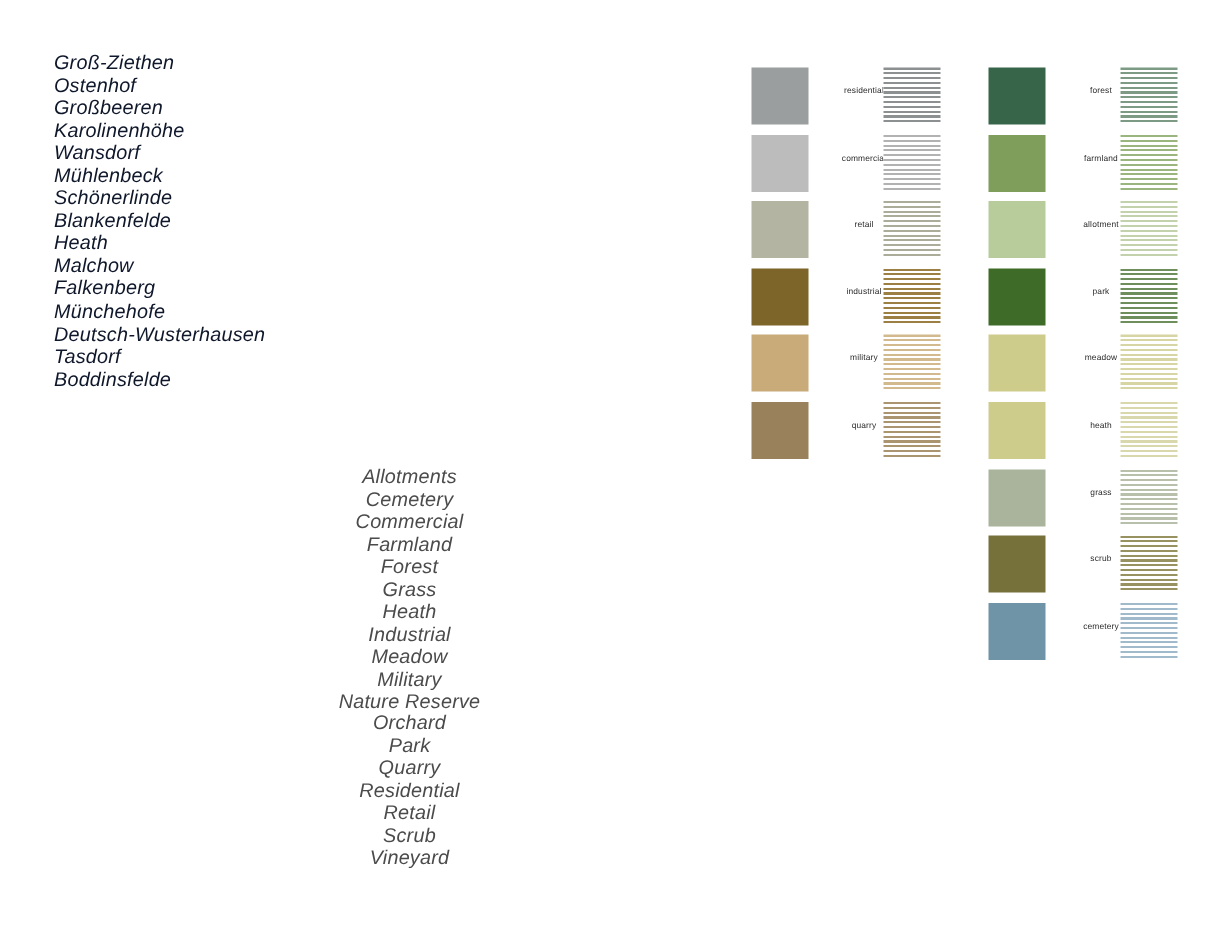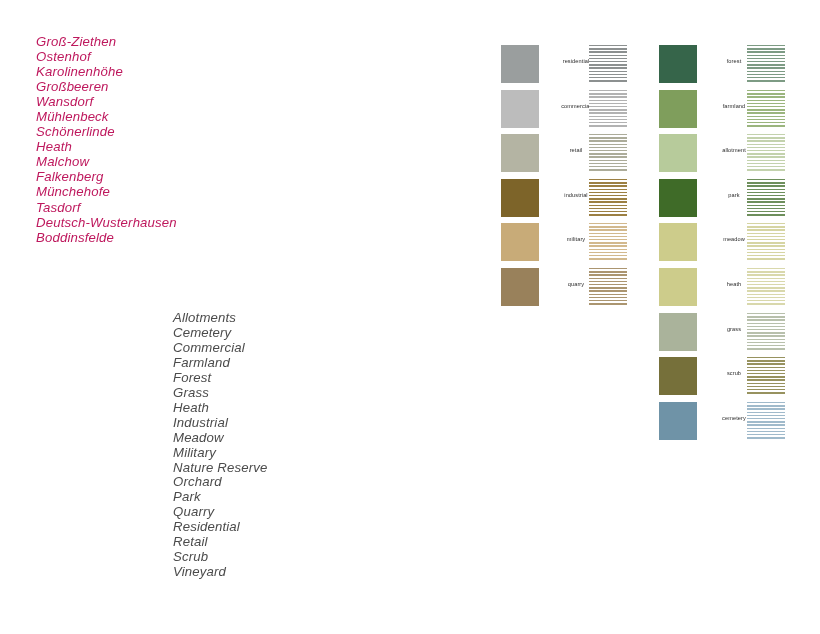--- a/index.html
+++ b/index.html
@@ -20,32 +20,32 @@
     position: absolute;
     left: 36px;
     top: 34px;
     width: 260px;
   }
   #place-names .place-name {
     font-family: "Liberation Sans", sans-serif;
     font-style: italic;
     font-size: 13.2px;
     line-height: 15.05px;
-    color: #be185d;
+    color: #0f172a;
     letter-spacing: 0.15px;
     white-space: nowrap;
   }
 
   
   #category-names {
     position: absolute;
     left: 173px;
     top: 311px;
     width: 200px;
-    text-align: left;
+    text-align: center;
   }
   #category-names .category-name {
     font-family: "Liberation Sans", sans-serif;
     font-style: italic;
     font-size: 13.2px;
     line-height: 14.95px;
     color: #4b4b4b;
     letter-spacing: 0.15px;
     white-space: nowrap;
   }
@@ -89,31 +89,32 @@
     height: 38px;
     background-color: #ffffff;
   }
 </style>
 </head>
 <body>
 
 <div id="place-names">
     <div class="place-name">Groß-Ziethen</div>
     <div class="place-name">Ostenhof</div>
+    <div class="place-name">Großbeeren</div>
     <div class="place-name">Karolinenhöhe</div>
-    <div class="place-name">Großbeeren</div>
     <div class="place-name">Wansdorf</div>
     <div class="place-name">Mühlenbeck</div>
     <div class="place-name">Schönerlinde</div>
+    <div class="place-name">Blankenfelde</div>
     <div class="place-name">Heath</div>
     <div class="place-name">Malchow</div>
     <div class="place-name">Falkenberg</div>
     <div class="place-name">Münchehofe</div>
+    <div class="place-name">Deutsch-Wusterhausen</div>
     <div class="place-name">Tasdorf</div>
-    <div class="place-name">Deutsch-Wusterhausen</div>
     <div class="place-name">Boddinsfelde</div>
   </div>
 
 <div id="category-names">
     <div class="category-name">Allotments</div>
     <div class="category-name">Cemetery</div>
     <div class="category-name">Commercial</div>
     <div class="category-name">Farmland</div>
     <div class="category-name">Forest</div>
     <div class="category-name">Grass</div>

